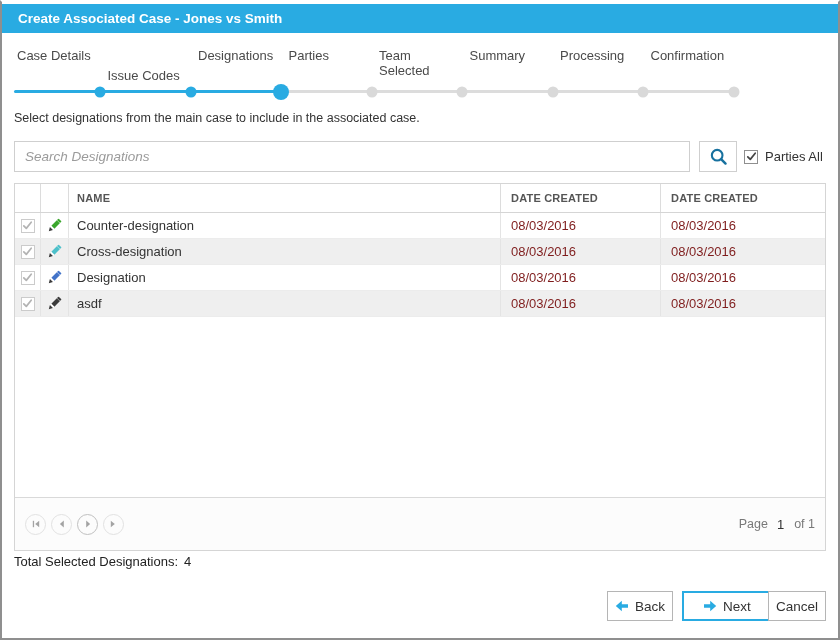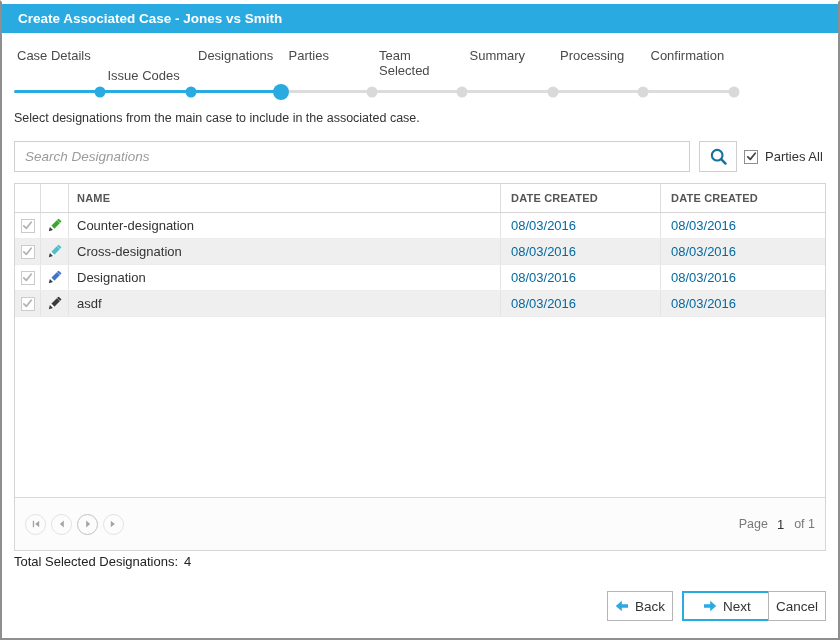--- a/index.html
+++ b/index.html
@@ -67,21 +67,21 @@
   .th:last-child,.td:last-child{border-right:none;}
   .c-check{width:26px;justify-content:center;}
   .c-icon{width:28px;justify-content:center;}
   .c-name{flex:1;padding-left:8px;}
   .c-date{width:160px;padding-left:10px;}
   .c-date-mod{width:164px;padding-left:10px;}
   .tbody{flex:1;background:#fff;overflow:hidden;}
   .tr{display:flex;height:26px;box-sizing:border-box;border-bottom:1px solid #ececec;background:#fff;}
   .tr:nth-child(even){background:#efefef;}
   .td{box-sizing:border-box;display:flex;align-items:center;border-right:1px solid #e4e4e4;font-size:13px;color:#333;}
-  .td.c-date,.td.c-date-mod{color:#0369a1;}
+  .td.c-date,.td.c-date-mod{color:#7f1d1d;}
   .pencil-wrap{display:inline-flex;}
   .pencil-wrap svg{width:17px;height:17px;}
   
   .pager{
     flex:0 0 auto;height:28px;border-top:1px solid #d9d9d9;background:#fcfcfc;
     display:flex;align-items:center;padding:12px 10px;box-sizing:content-box;
   }
   .pg-btn{
     width:21px;height:21px;border-radius:50%;border:1px solid #e2e2e2;background:transparent;
     display:flex;align-items:center;justify-content:center;margin-right:5px;padding:0;cursor:pointer;

